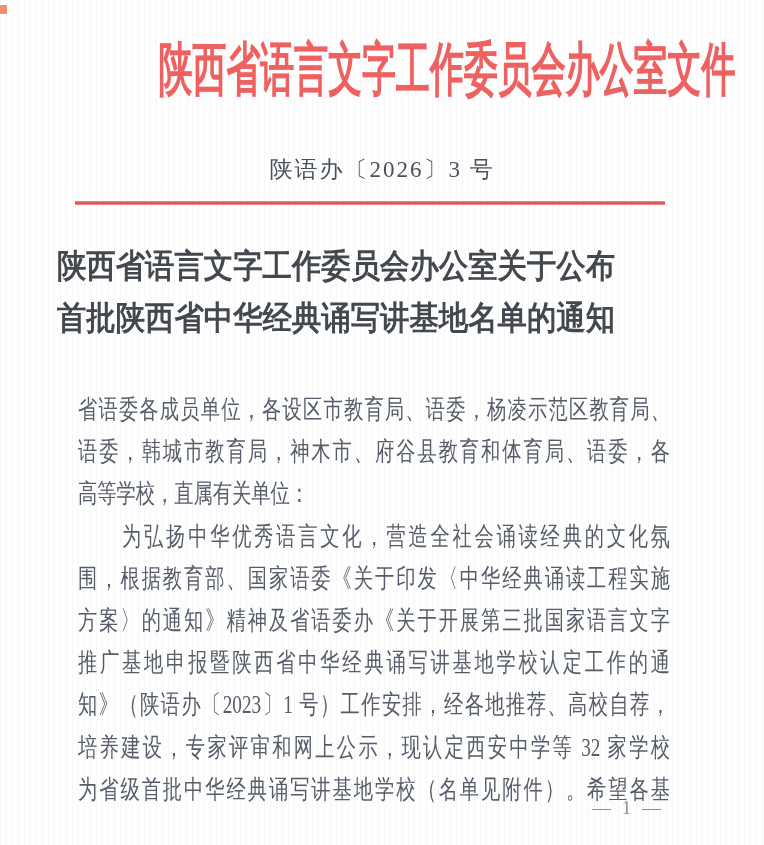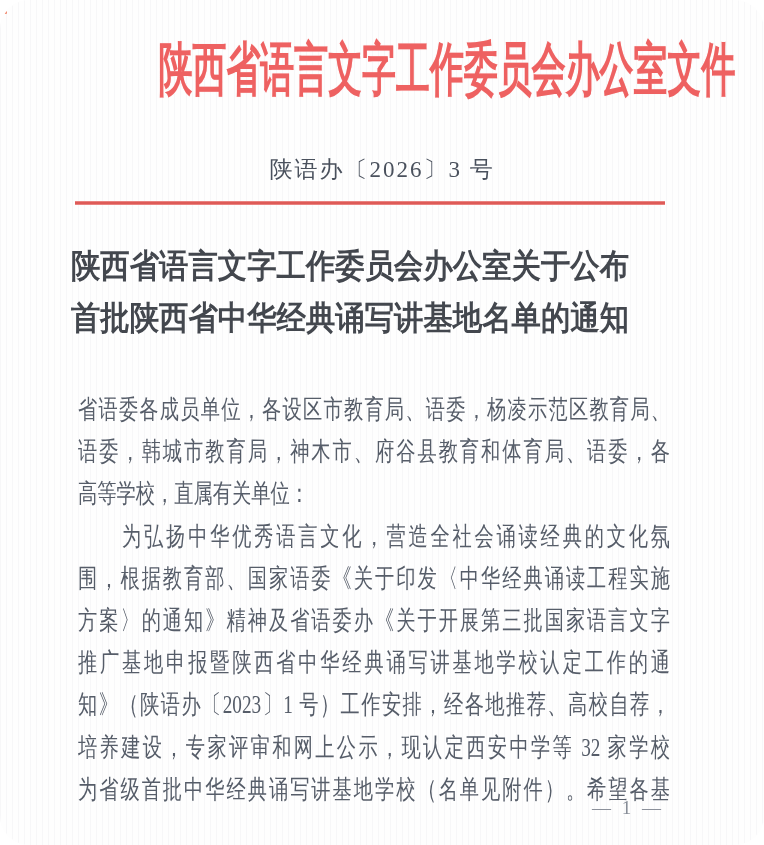--- a/index.html
+++ b/index.html
@@ -9,21 +9,20 @@
     font-family: "Liberation Serif", "DejaVu Serif", serif;
   }
   #page {
     position: relative;
     width: 764px; height: 845px;
     background-color: #fefefe;
     background-image: repeating-linear-gradient(90deg,
       rgba(234,234,238,0.35) 0px, rgba(234,234,238,0.35) 1px,
       rgba(255,255,255,0) 1px, rgba(255,255,255,0) 6px);
     overflow: hidden;
-    border-radius: 30px;
   }
   
   .scan-artifact {
     position: absolute; left: 0px; top: 5px;
     width: 7px; height: 9px;
     background: #f0795b;
     border-radius: 1px;
     filter: blur(0.6px);
     opacity: 0.85;
   }
@@ -55,21 +54,20 @@
     width: 590px; height: 4px;
     background: linear-gradient(to bottom,
       #f4aba9 0px, #de5a57 1px, #de5a57 3px, #f4aba9 4px);
   }
   .doc-title {
     position: absolute; top: 240px; left: 0;
     width: 672px;
     text-align: center;
     color: #43474e;
     font-weight: bold;
-    padding-left: 14px;
   }
   .title-line {
     white-space: nowrap;
     font-size: 33px;
     line-height: 52px;
     transform: scaleX(0.89);
     transform-origin: 50% 50%;
   }
   .doc-body {
     position: absolute; top: 389px; left: 78px;

